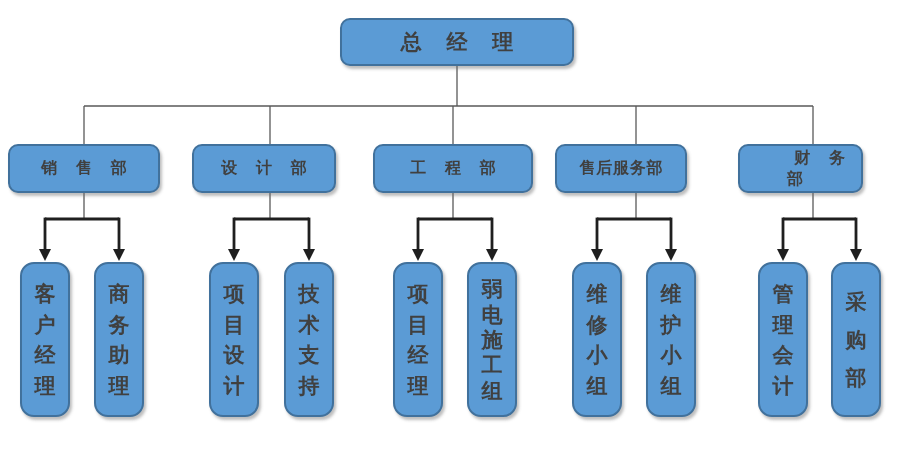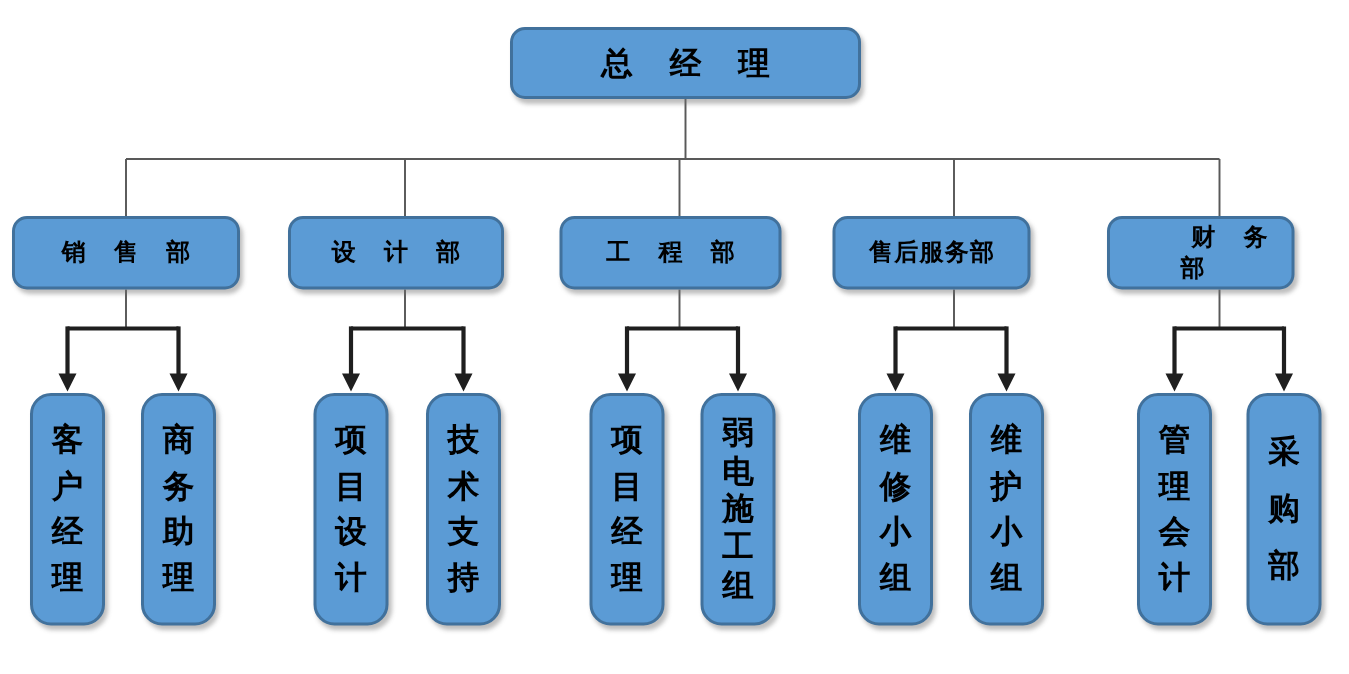--- a/index.html
+++ b/index.html
@@ -10,33 +10,33 @@
     font-family:"Liberation Sans","DejaVu Sans",sans-serif;
     overflow:hidden;
   }
   .connectors{position:absolute;left:0;top:0;width:899px;height:449px;}
   .node{
     position:absolute;
     background:#5b9bd5;
     border:2px solid #41719c;
     border-radius:10px;
     box-sizing:border-box;
-    color:#000000;
+    color:#404040;
     font-weight:bold;
     display:flex;
     align-items:center;
     justify-content:center;
     box-shadow:2px 3px 3px rgba(110,110,110,0.45);
   }
   .root{left:340px;top:18px;width:234px;height:48px;font-size:21px;letter-spacing:0.45em;text-indent:0.45em;}
   .dept{top:144px;height:49px;font-size:16px;letter-spacing:0.45em;text-indent:0.45em;}
   .dept.wide{letter-spacing:0.05em;text-indent:0.05em;}
   .dept-sales{left:8px;width:152px;}
   .dept-design{left:192px;width:144px;}
-  .dept-engineering{left:373px;width:148px;}
+  .dept-engineering{left:373px;width:160px;}
   .dept-after-sales{left:555px;width:132px;}
   .dept-finance{left:738px;width:125px;padding-left:47px;}
   .leaf{
     top:262px;width:50px;height:155px;
     border-radius:14px;
     font-size:21px;
     flex-direction:column;
     justify-content:space-evenly;
     padding:10px 0;
   }

